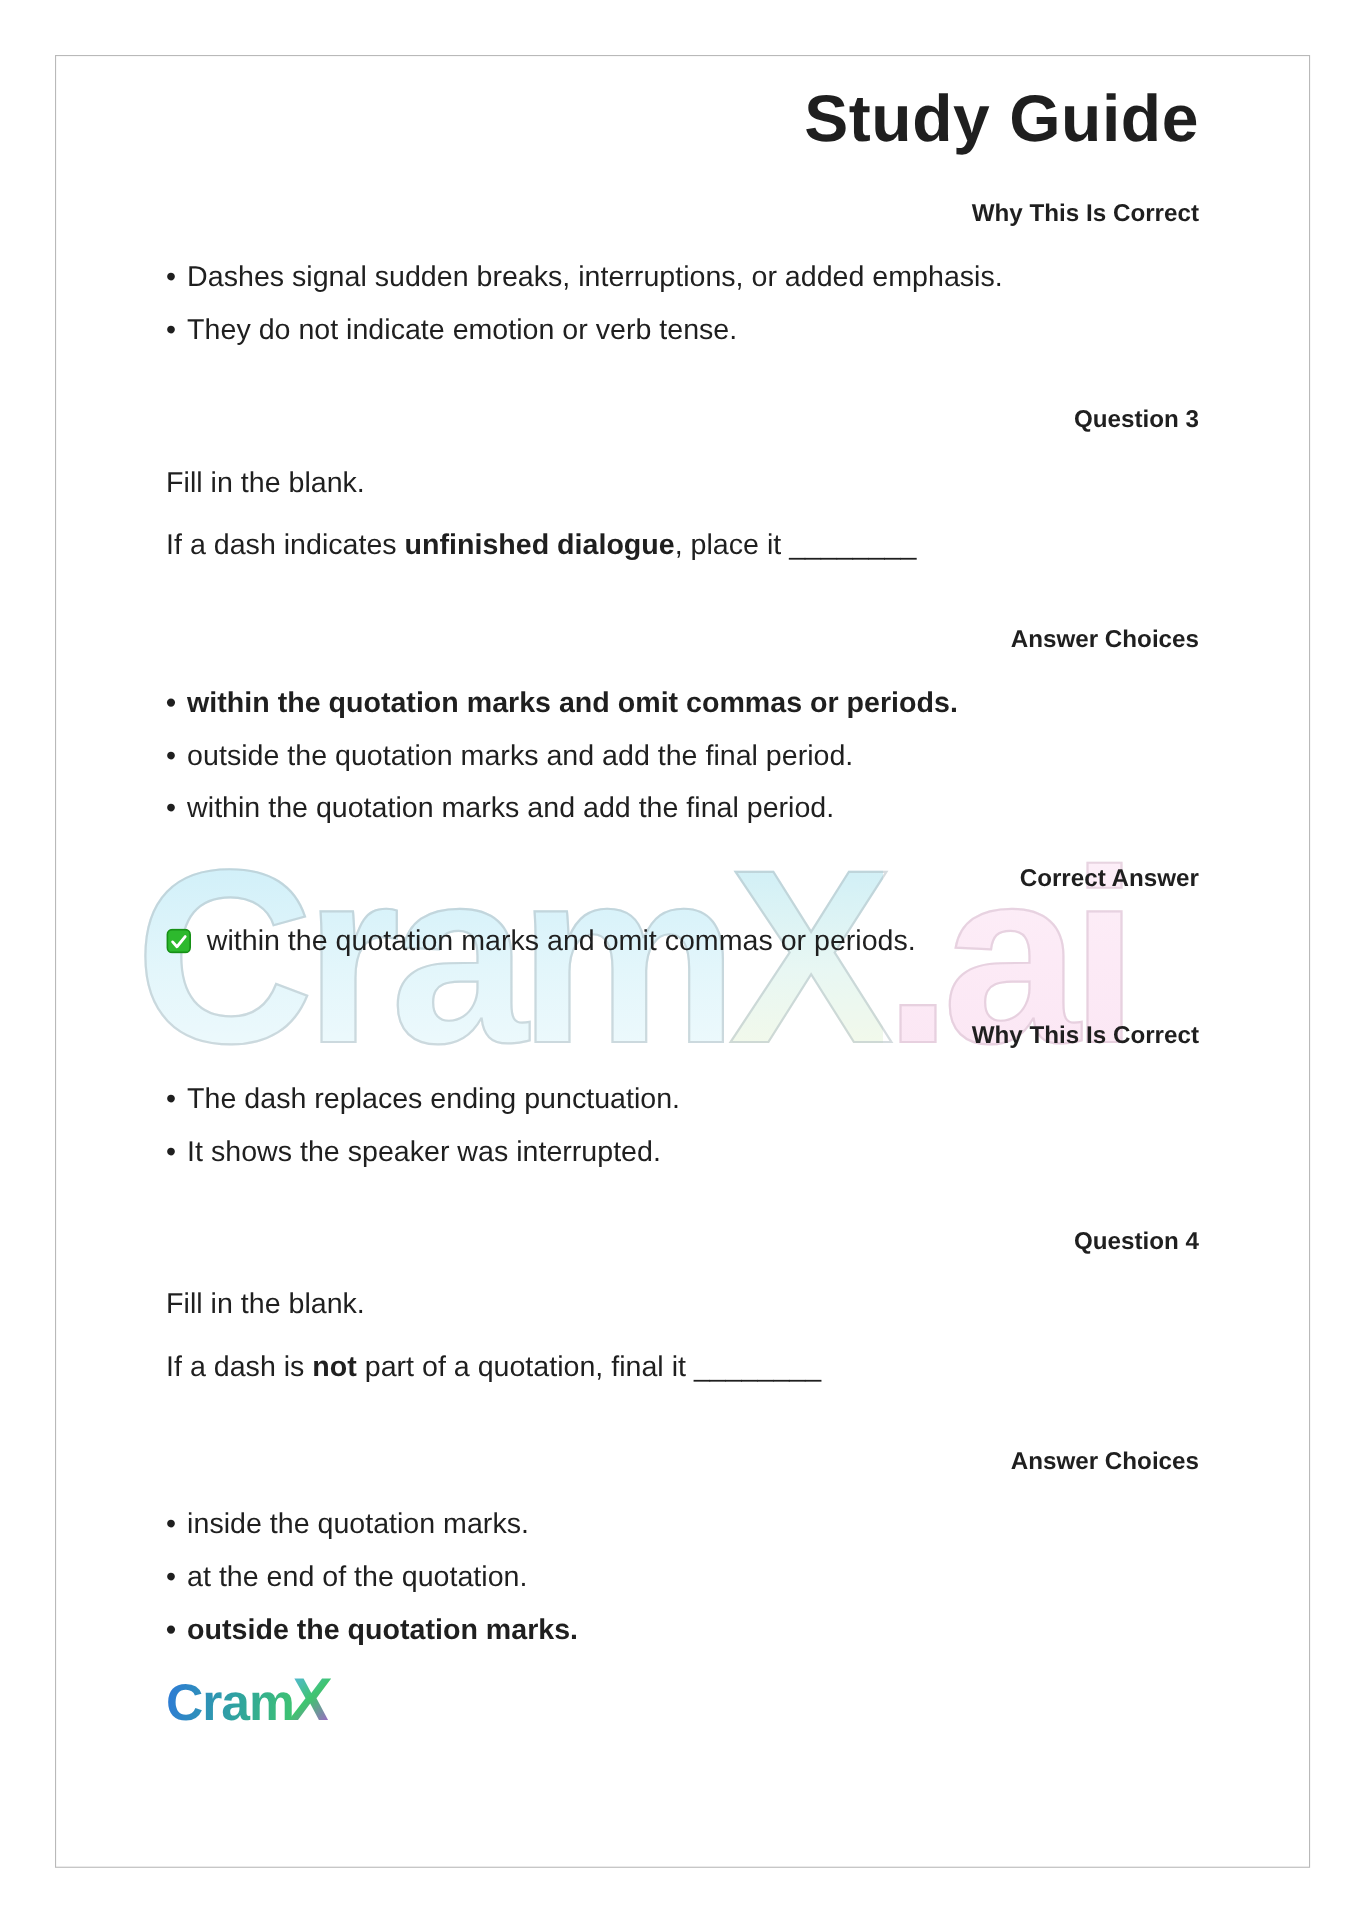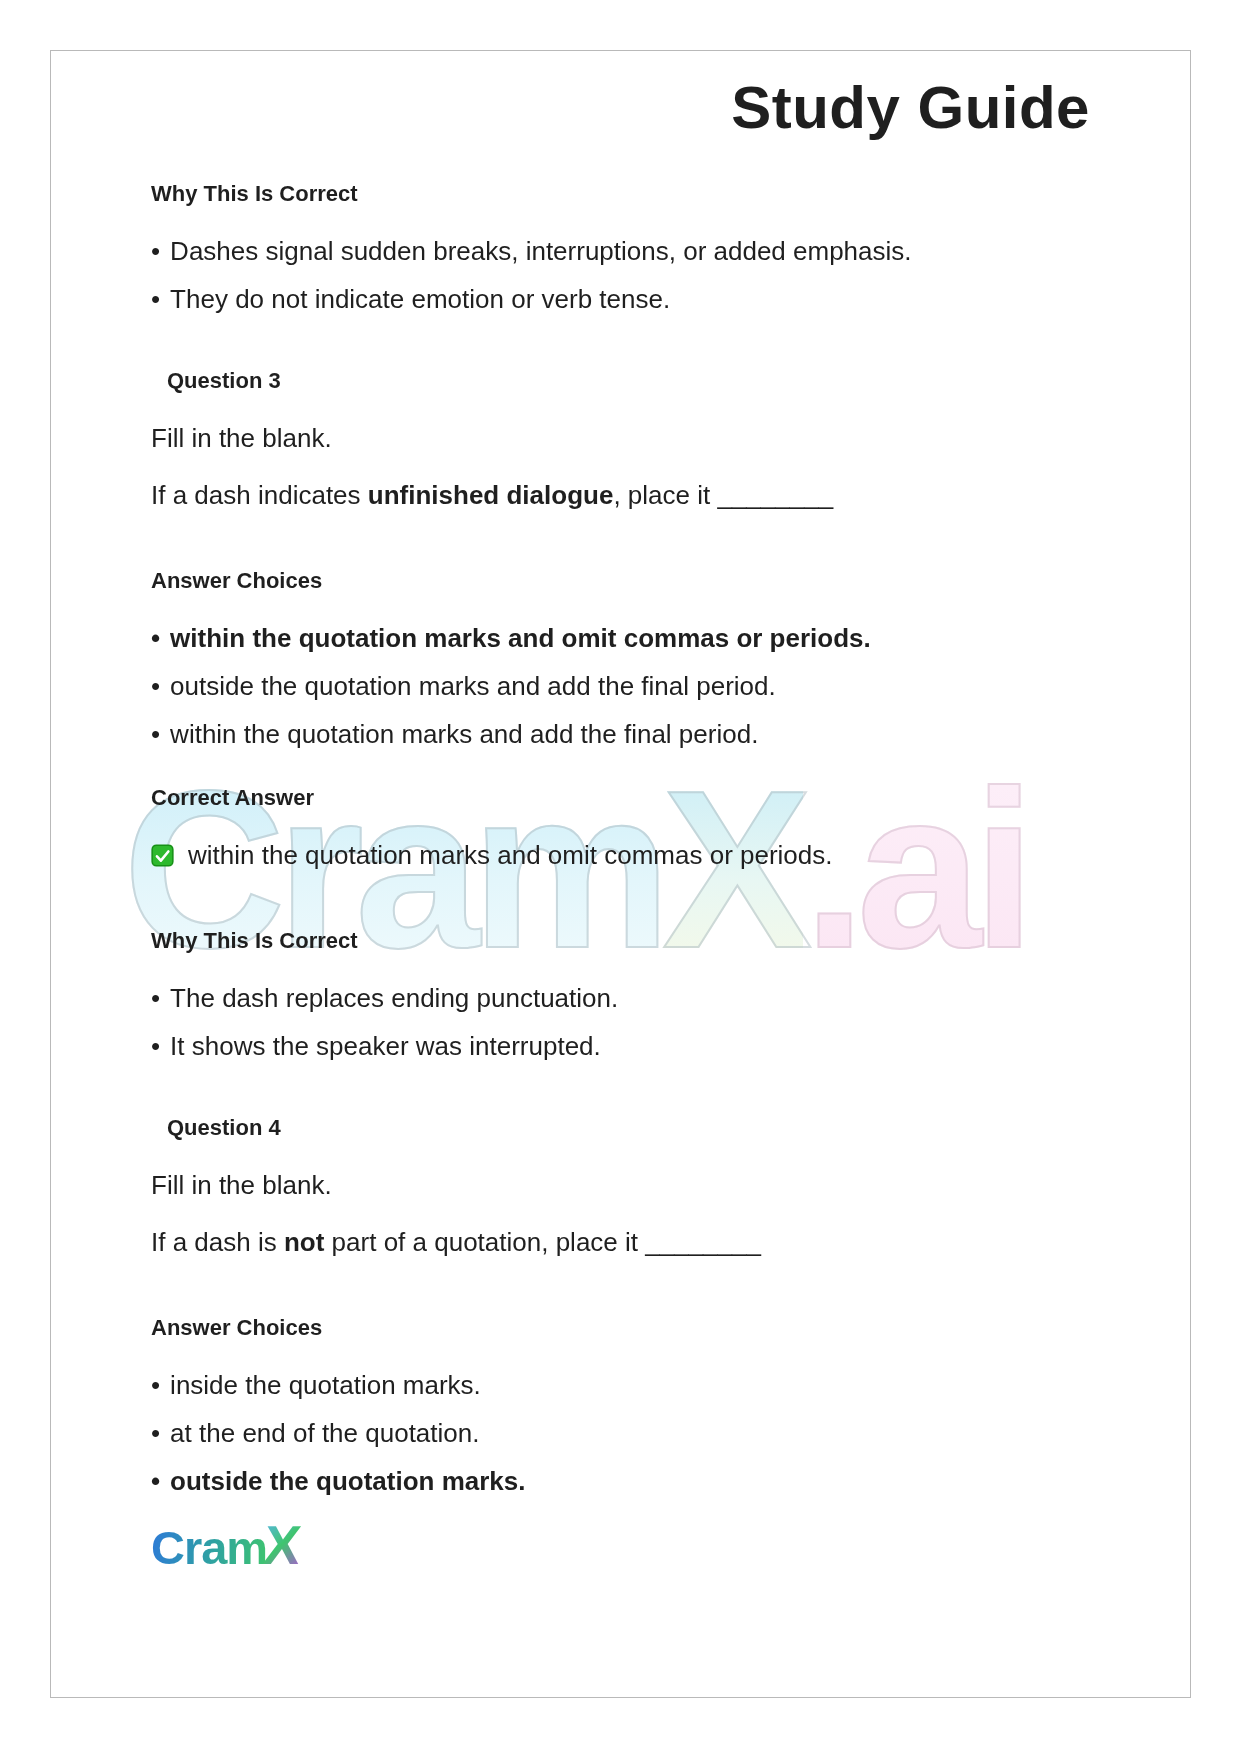--- a/index.html
+++ b/index.html
@@ -47,21 +47,21 @@
   .doc-title {
     font-size: 60px;
     line-height: 50px;
     font-weight: 700;
     text-align: right;
     margin-top: 32px;
     letter-spacing: 0.5px;
   }
 
   .line { font-size: 26px; line-height: 26px; margin-bottom: 22px; }
-  .heading { font-size: 22px; line-height: 26px; font-weight: 700; margin-bottom: 31px; }
+  .heading { font-size: 22px; line-height: 26px; font-weight: 700; margin-bottom: 31px; text-align: right; }
   .instruction { margin-bottom: 31px; }
 
   .first-heading { margin-top: 48px; }
   .mt-section { margin-top: 56px; margin-left: 16px; }
   .mt-answers { margin-top: 60px; }
   .mt-correct { margin-top: 38px; }
 
   .bullet-line .bullet-marker { display: inline-block; margin-right: 10px; }
   .bold { font-weight: 700; }
 
@@ -132,21 +132,21 @@
       </svg>
       <span>within the quotation marks and omit commas or periods.</span>
     </div>
 
     <div class="heading mt-answers">Why This Is Correct</div>
     <div class="line bullet-line"><span class="bullet-marker">•</span><span>The dash replaces ending punctuation.</span></div>
     <div class="line bullet-line"><span class="bullet-marker">•</span><span>It shows the speaker was interrupted.</span></div>
 
     <div class="heading mt-section">Question 4</div>
     <div class="line instruction">Fill in the blank.</div>
-    <div class="line"><span>If a dash is </span><span class="bold">not</span><span> part of a quotation, place it ________</span></div>
+    <div class="line"><span>If a dash is </span><span class="bold">not</span><span> part of a quotation, final it ________</span></div>
 
     <div class="heading mt-answers">Answer Choices</div>
     <div class="line bullet-line"><span class="bullet-marker">•</span><span>inside the quotation marks.</span></div>
     <div class="line bullet-line"><span class="bullet-marker">•</span><span>at the end of the quotation.</span></div>
     <div class="line bullet-line bold"><span class="bullet-marker">•</span><span>outside the quotation marks.</span></div>
 
     <div class="footer-logo">
       <span class="logo-cram">Cram</span>
         <span class="logo-x">X</span>
     </div>

